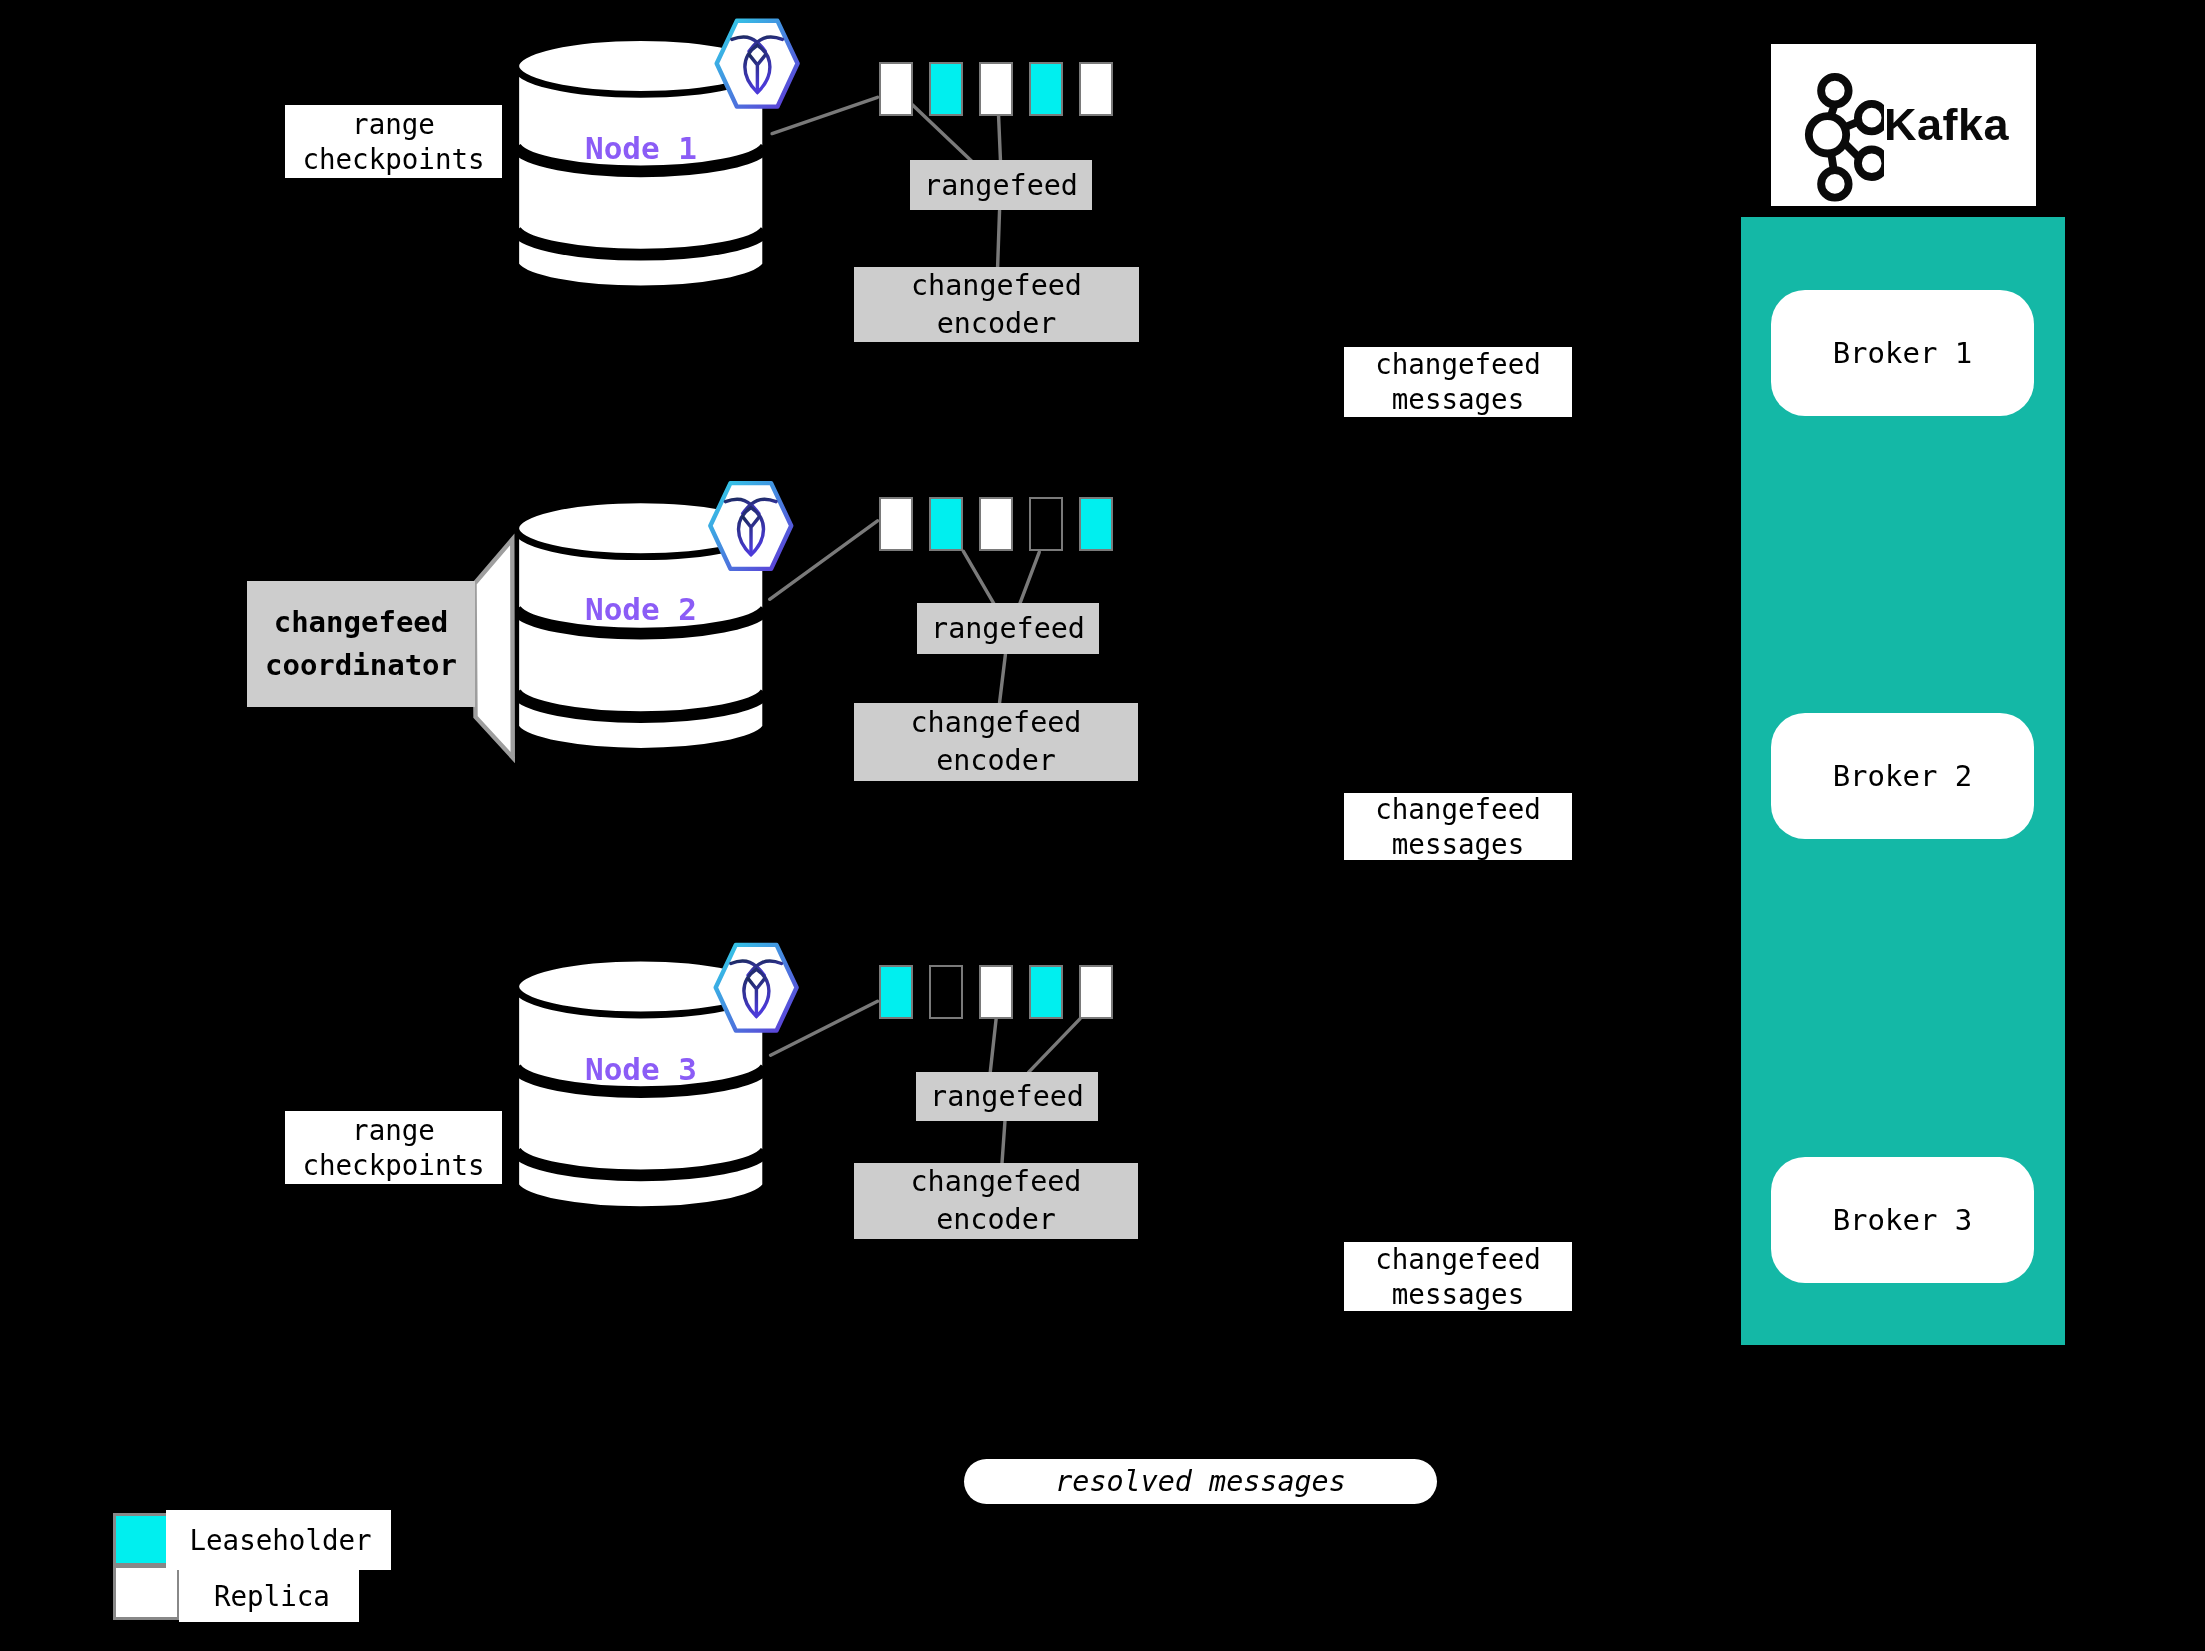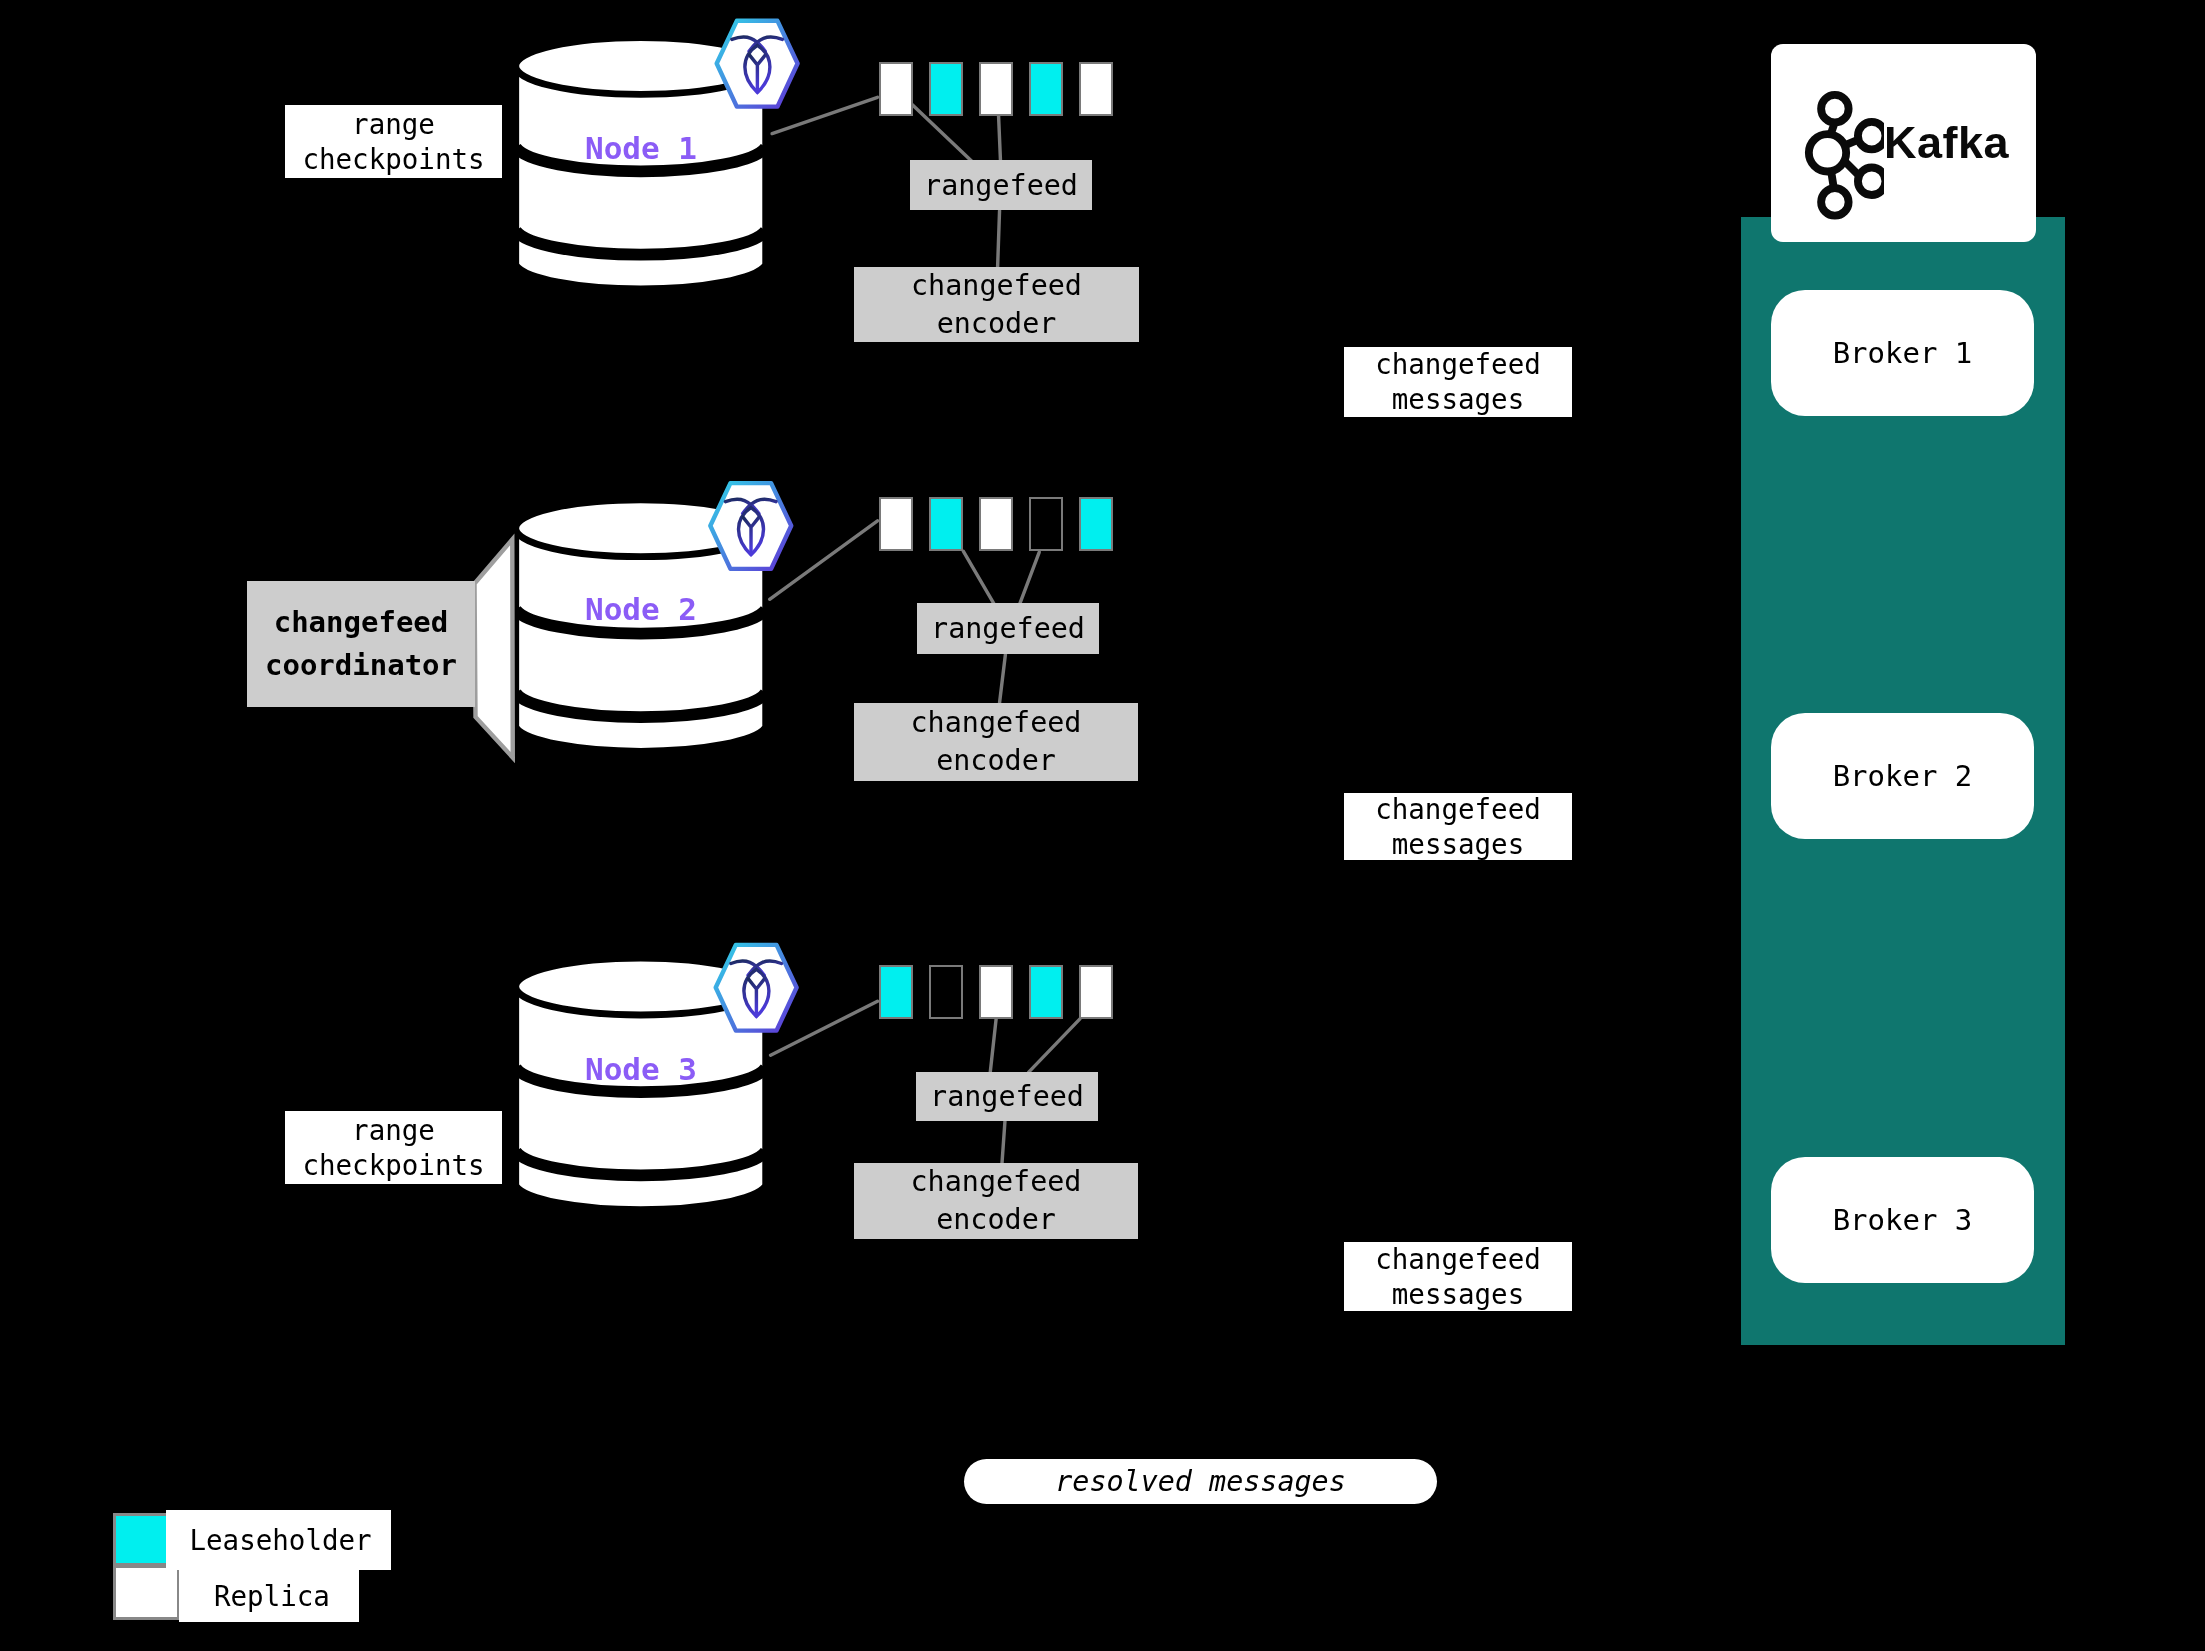--- a/index.html
+++ b/index.html
@@ -26,21 +26,21 @@
   .encoder-box{font-size:28.4px;line-height:38px;}
   .coordinator-box{font-size:29px;line-height:43px;font-weight:bold;}
   .node-label{
     color:#8b5cf6;font-family:var(--mono);font-weight:bold;font-size:31px;
     text-align:center;
   }
   .range-rect{
     position:absolute;width:34px;height:54px;border:2.9px solid #7a7a7a;
     box-sizing:border-box;background:transparent;
   }
-  .kafka-panel{background:#0f766e;}
+  .kafka-panel{background:#14b8a6;}
   .kafka-logo-box{
     background:#fff;display:flex;align-items:center;justify-content:flex-start;
   }
   .kafka-word{
     font-family:var(--sans);font-weight:bold;font-size:45px;color:#0a0a0a;
     letter-spacing:0.5px;
   }
   .broker{
     position:absolute;left:30px;width:263px;height:126px;background:#fff;
     border-radius:34px;display:flex;align-items:center;justify-content:center;
@@ -224,21 +224,21 @@
       <span>Broker 1</span>
     </div>
     <div class="broker" style="top:496px;">
       <span>Broker 2</span>
     </div>
     <div class="broker" style="top:940px;">
       <span>Broker 3</span>
     </div>
   </div>
 
-  <div class="abs kafka-logo-box" style="left:1771px;top:44px;width:265px;height:198px;border-radius:12px;">
+  <div class="abs kafka-logo-box" style="left:1771px;top:44px;width:265px;height:162px;">
     <svg width="113" height="162" viewBox="0 0 230 330">
       <g stroke="#0a0a0a" stroke-width="16" fill="none">
         <line x1="130" y1="122" x2="120" y2="152"></line>
         <line x1="122" y1="220" x2="128" y2="258"></line>
         <line x1="150" y1="170" x2="178" y2="158"></line>
         <line x1="150" y1="202" x2="178" y2="230"></line>
         <circle cx="130" cy="95" r="28" fill="#fff"></circle>
         <circle cx="115" cy="185" r="38" fill="#fff"></circle>
         <circle cx="205" cy="150" r="28" fill="#fff"></circle>
         <circle cx="205" cy="243" r="28" fill="#fff"></circle>

